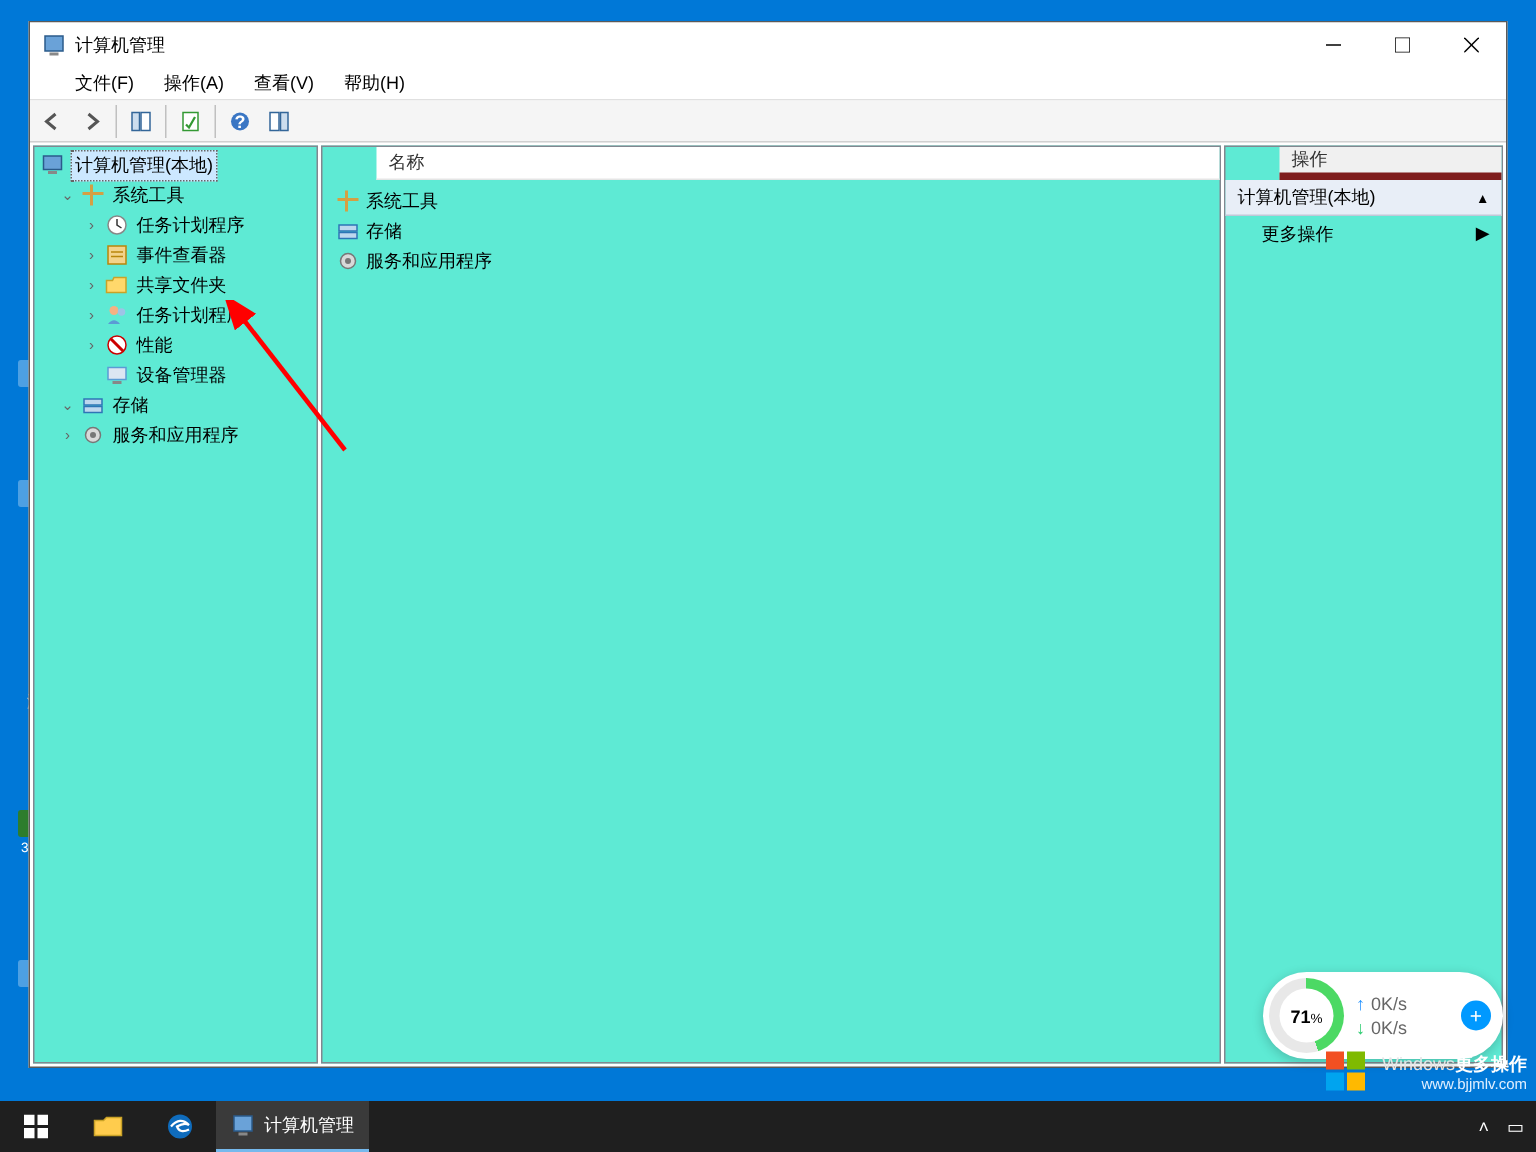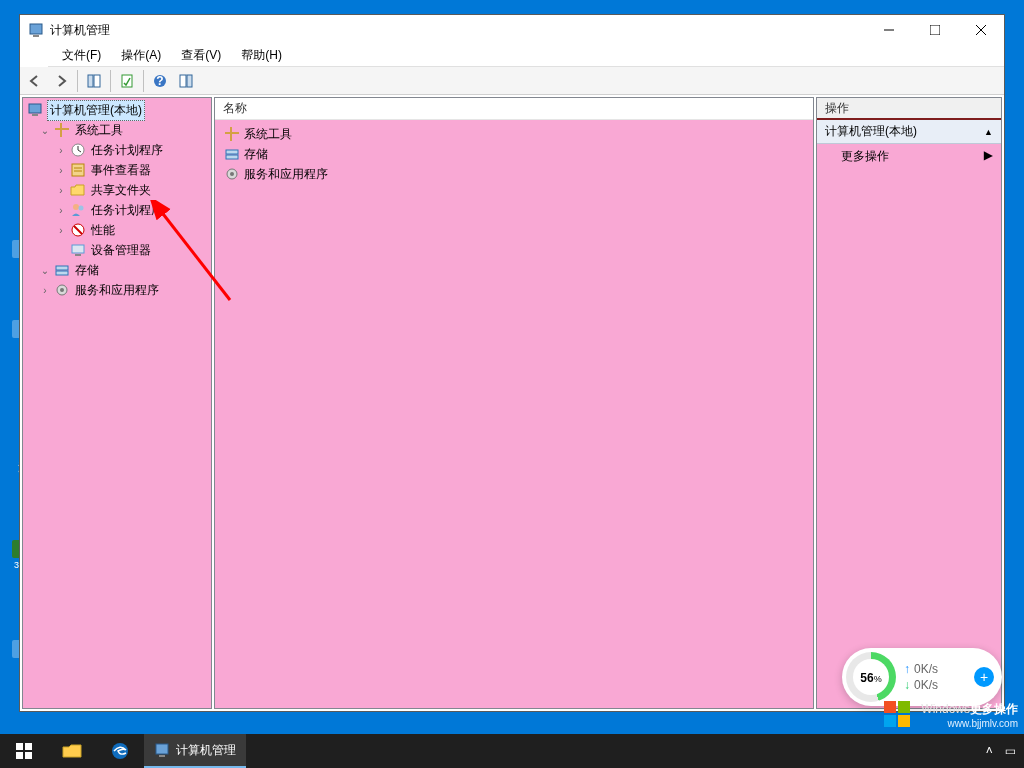--- a/index.html
+++ b/index.html
@@ -6,35 +6,35 @@
 body { background:#0078d7; width:1024px; height:768px; overflow:hidden; position:relative; }
 
 
 .window { position:absolute; left:19px; top:14px; width:986px; height:698px; background:#fff; border:1px solid #5a5a5a; display:flex; flex-direction:column; }
 .titlebar { height:30px; display:flex; align-items:center; padding-left:8px; background:#fff; }
 .titlebar .icon { width:16px; height:16px; margin-right:6px; }
 .titlebar .title { flex:1; }
 .winbtns { display:flex; }
 .winbtn { width:46px; height:30px; display:flex; align-items:center; justify-content:center; }
 
-.menubar { height:22px; display:flex; align-items:center; padding-left:6px; gap:4px; border-bottom:1px solid #e0e0e0;margin-left:28px; }
+.menubar { height:22px; display:flex; align-items:center; padding-left:22px; gap:4px; border-bottom:1px solid #e0e0e0; }
 .menuitem { padding:2px 8px; }
 
 .toolbar { height:28px; display:flex; align-items:center; padding-left:2px; border-bottom:1px solid #d0d0d0; background:#f5f5f5; gap:0; }
 .tbtn { width:24px; height:24px; display:flex; align-items:center; justify-content:center; border:1px solid transparent; margin:0 1px; }
 .tsep { width:1px; height:22px; background:#c0c0c0; margin:0 3px; }
 
 .body3 { flex:1; display:flex; padding:2px; gap:2px; min-height:0; }
-.panel { border:1px solid #828790; background:#f9a8d4; display:flex; flex-direction:column; }
+.panel { border:1px solid #828790; background:#5eead4; display:flex; flex-direction:column; }
 .panel.tree { width:190px; }
 .panel.list { flex:1; }
 .panel.actions { width:186px; }
 
-.colhdr { height:22px; background:#fff; border-bottom:1px solid #e5e5e5; display:flex; align-items:center; padding-left:8px; color:#333; }
-.colhdr.acthdr { background:#f0f0f0; border-bottom:2px solid #7f1d1d; }
+.colhdr { height:22px; background:#fff; border-bottom:1px solid #e5e5e5; display:flex; align-items:center; padding-left:8px; color:#333;margin-left:36px; }
+.colhdr.acthdr { background:#f0f0f0; border-bottom:5px solid #7f1d1d; }
 
 
 .tree-body { padding:2px; overflow:auto; }
 .trow { display:flex; align-items:center; height:20px; white-space:nowrap; }
 .twist { width:12px; text-align:center; color:#666; font-size:10px; cursor:pointer; }
 .ticon { width:16px; height:16px; margin:0 3px; flex-shrink:0; }
 .tlabel { padding:1px 2px; }
 .ind0 { padding-left:0; } .ind1 { padding-left:14px; } .ind2 { padding-left:30px; }
 .trow.root .tlabel { background:#cce8ff; border:1px dotted #666; }
 
@@ -310,21 +310,21 @@
   <defs>
       <marker id="ah" markerWidth="10" markerHeight="10" refX="2" refY="3" orient="auto">
         <path d="M0,0 L0,6 L8,3 Z" fill="#ff0000"></path>
       </marker>
     </defs>
   <line x1="80" y1="100" x2="10" y2="10" stroke="#ff0000" stroke-width="3" marker-end="url(#ah)"></line>
 </svg>
 
 <div class="netwidget">
   <div class="donut">
-    <span class="donut-txt"><span>56</span><small>%</small></span>
+    <span class="donut-txt"><span>71</span><small>%</small></span>
   </div>
   <div class="speeds">
     <div>
         <span style="color:#1e90ff">↑</span>
         <span>0K/s</span>
       </div>
     <div>
         <span style="color:#2ecc71">↓</span>
         <span>0K/s</span>
       </div>

